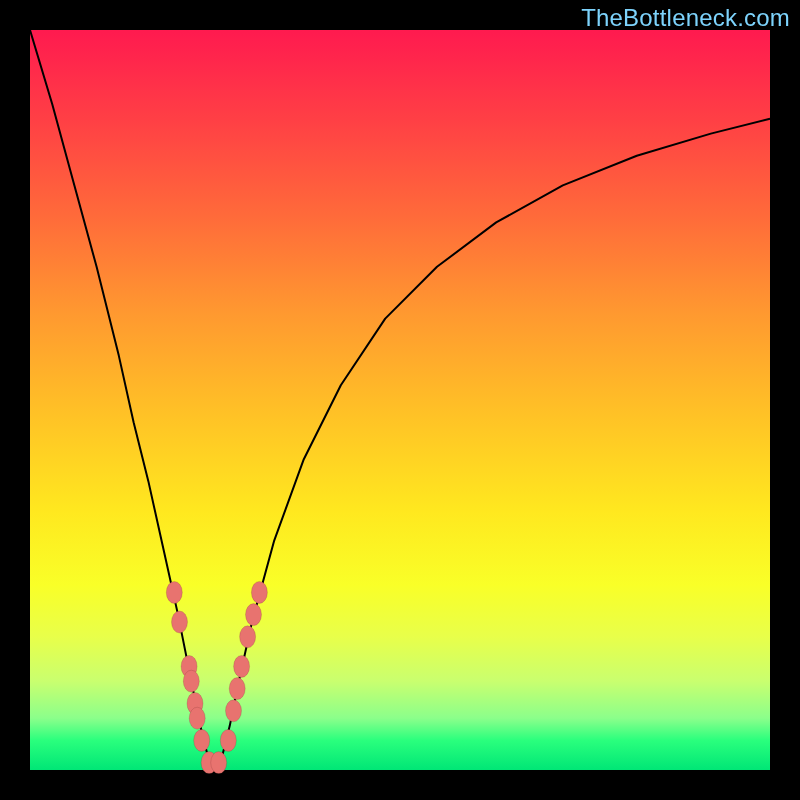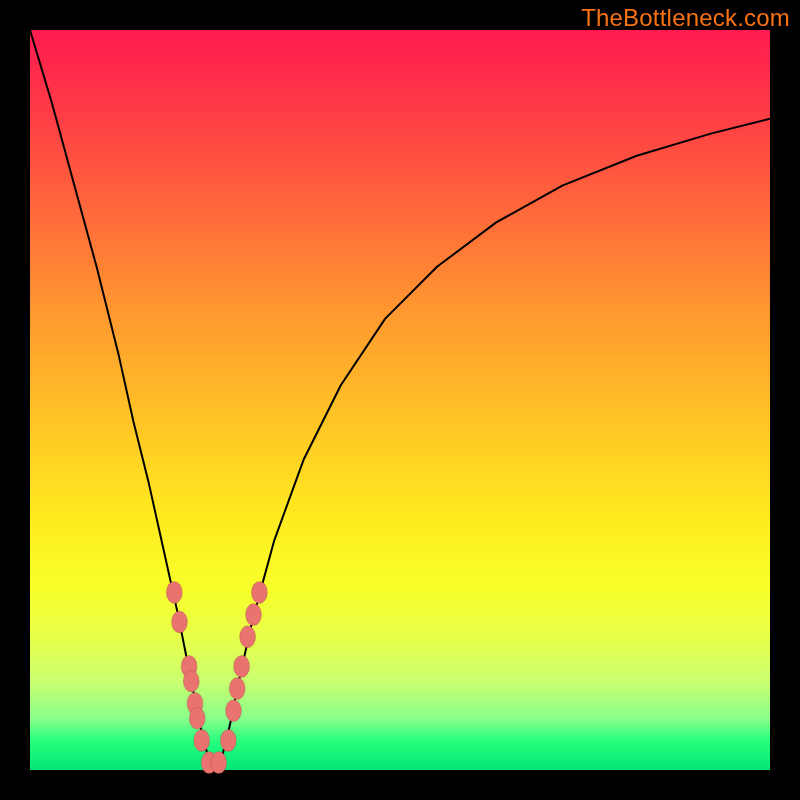--- a/index.html
+++ b/index.html
@@ -36,21 +36,21 @@
       #c9ff6f 88%,
       #8bff8b 93%,
       #2aff7d 96%,
       #00e676 100%
     );
   }
   .watermark {
     position: absolute;
     top: 4px;
     right: 10px;
-    color: #f97316;
+    color: #7dd3fc;
     font-size: 24px;
     font-weight: 500;
     letter-spacing: 0.2px;
     z-index: 50;
     user-select: none;
   }
   svg.curve-layer {
     position: absolute;
     left: 0;
     top: 0;

